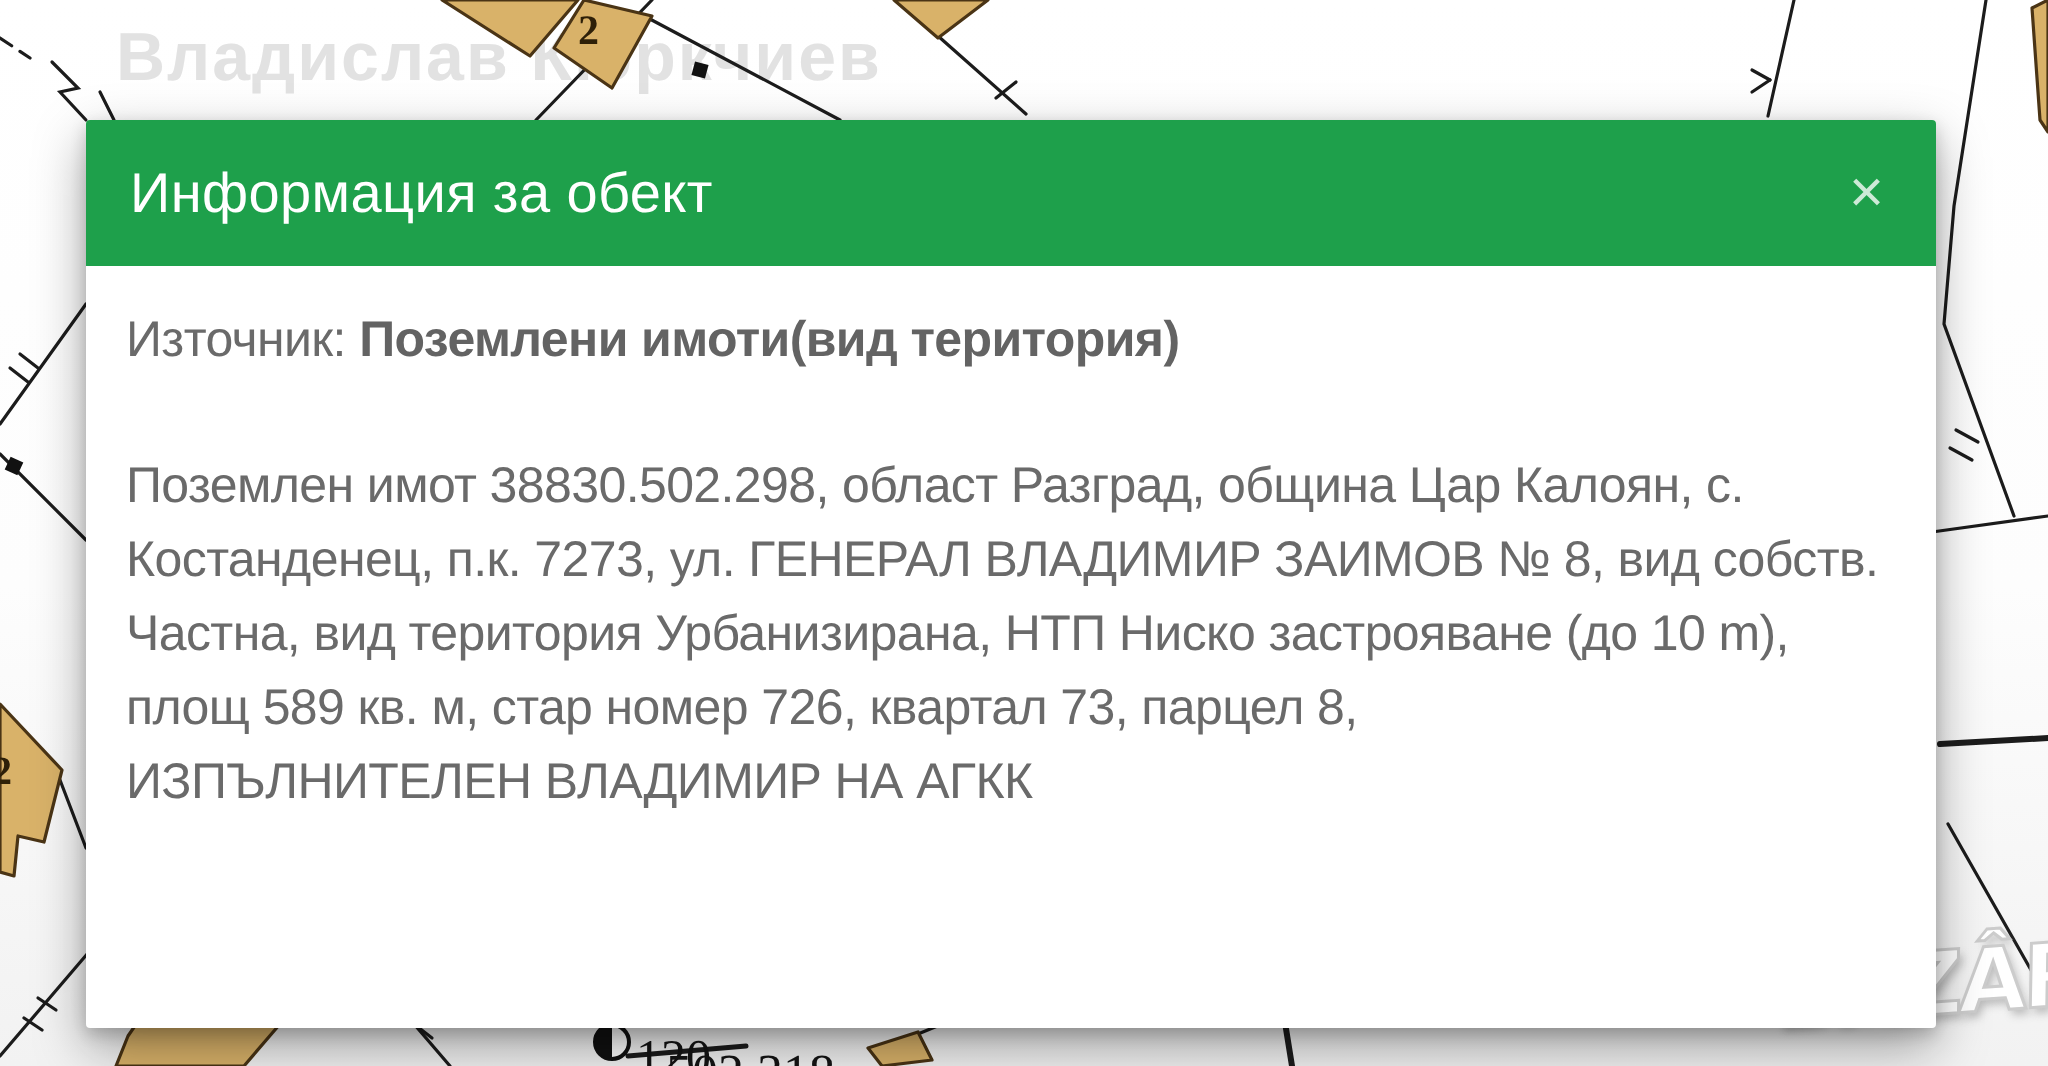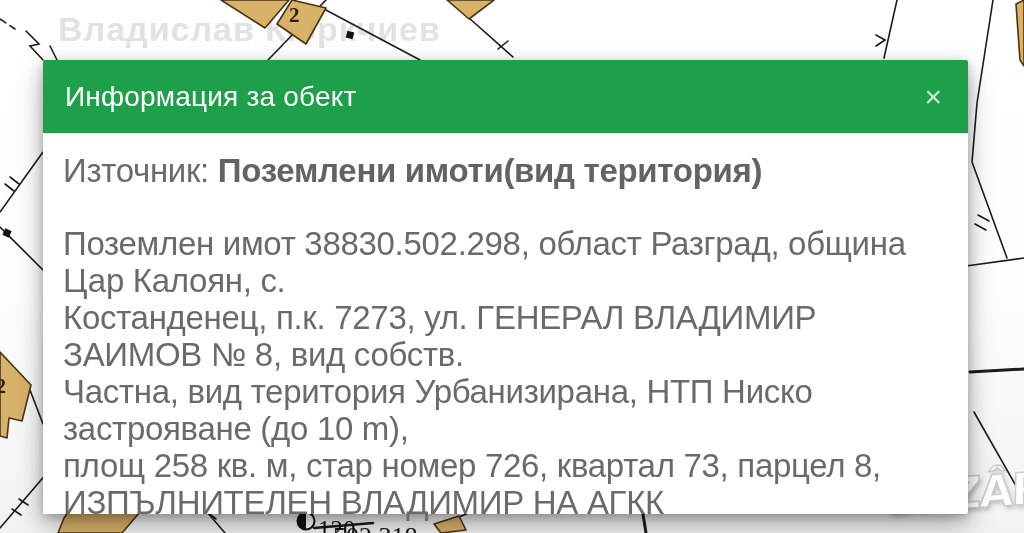--- a/index.html
+++ b/index.html
@@ -43,21 +43,21 @@
     height:73px;background:#1ea04b;display:flex;align-items:center;
     padding:0 22px;border-radius:2px 2px 0 0;
   }
   .modal-title{color:#ffffff;font-size:28px;font-weight:500;letter-spacing:.2px;}
   .modal-close{
     margin-left:auto;background:none;border:none;cursor:pointer;
     color:rgba(255,255,255,.78);font-size:30px;line-height:1;padding:0 4px;
     font-family:"Liberation Sans",sans-serif;
   }
   .modal-body{
-    padding:17px 22px 0 20px;color:#6a6a6a;font-size:33px;line-height:37px;
+    padding:17px 22px 0 20px;color:#6a6a6a;font-size:25px;line-height:37px;
     letter-spacing:-0.3px;
   }
   .modal-body b{font-weight:700;color:#636363;}
   .source-line{margin:2px 0 36px 0;}
   .desc{white-space:pre-line;}
 </style>
 </head>
 <body>
 
 <div class="watermark">Владислав Кюркчиев</div>
@@ -149,16 +149,16 @@
     <button class="modal-close">×</button>
   </div>
   <div class="modal-body">
     <div class="source-line">
       <span>Източник:</span>
       <b>Поземлени имоти(вид територия)</b>
     </div>
     <div class="desc">Поземлен имот 38830.502.298, област Разград, община Цар Калоян, с.
 Костанденец, п.к. 7273, ул. ГЕНЕРАЛ ВЛАДИМИР ЗАИМОВ № 8, вид собств.
 Частна, вид територия Урбанизирана, НТП Ниско застрояване (до 10 m),
-площ 258 кв. м, стар номер 726, квартал 73, парцел 8,</div>
+площ 589 кв. м, стар номер 726, квартал 73, парцел 8,</div>
     <div>ИЗПЪЛНИТЕЛЕН ВЛАДИМИР НА АГКК</div>
   </div>
 </div>
 
 </body></html>

